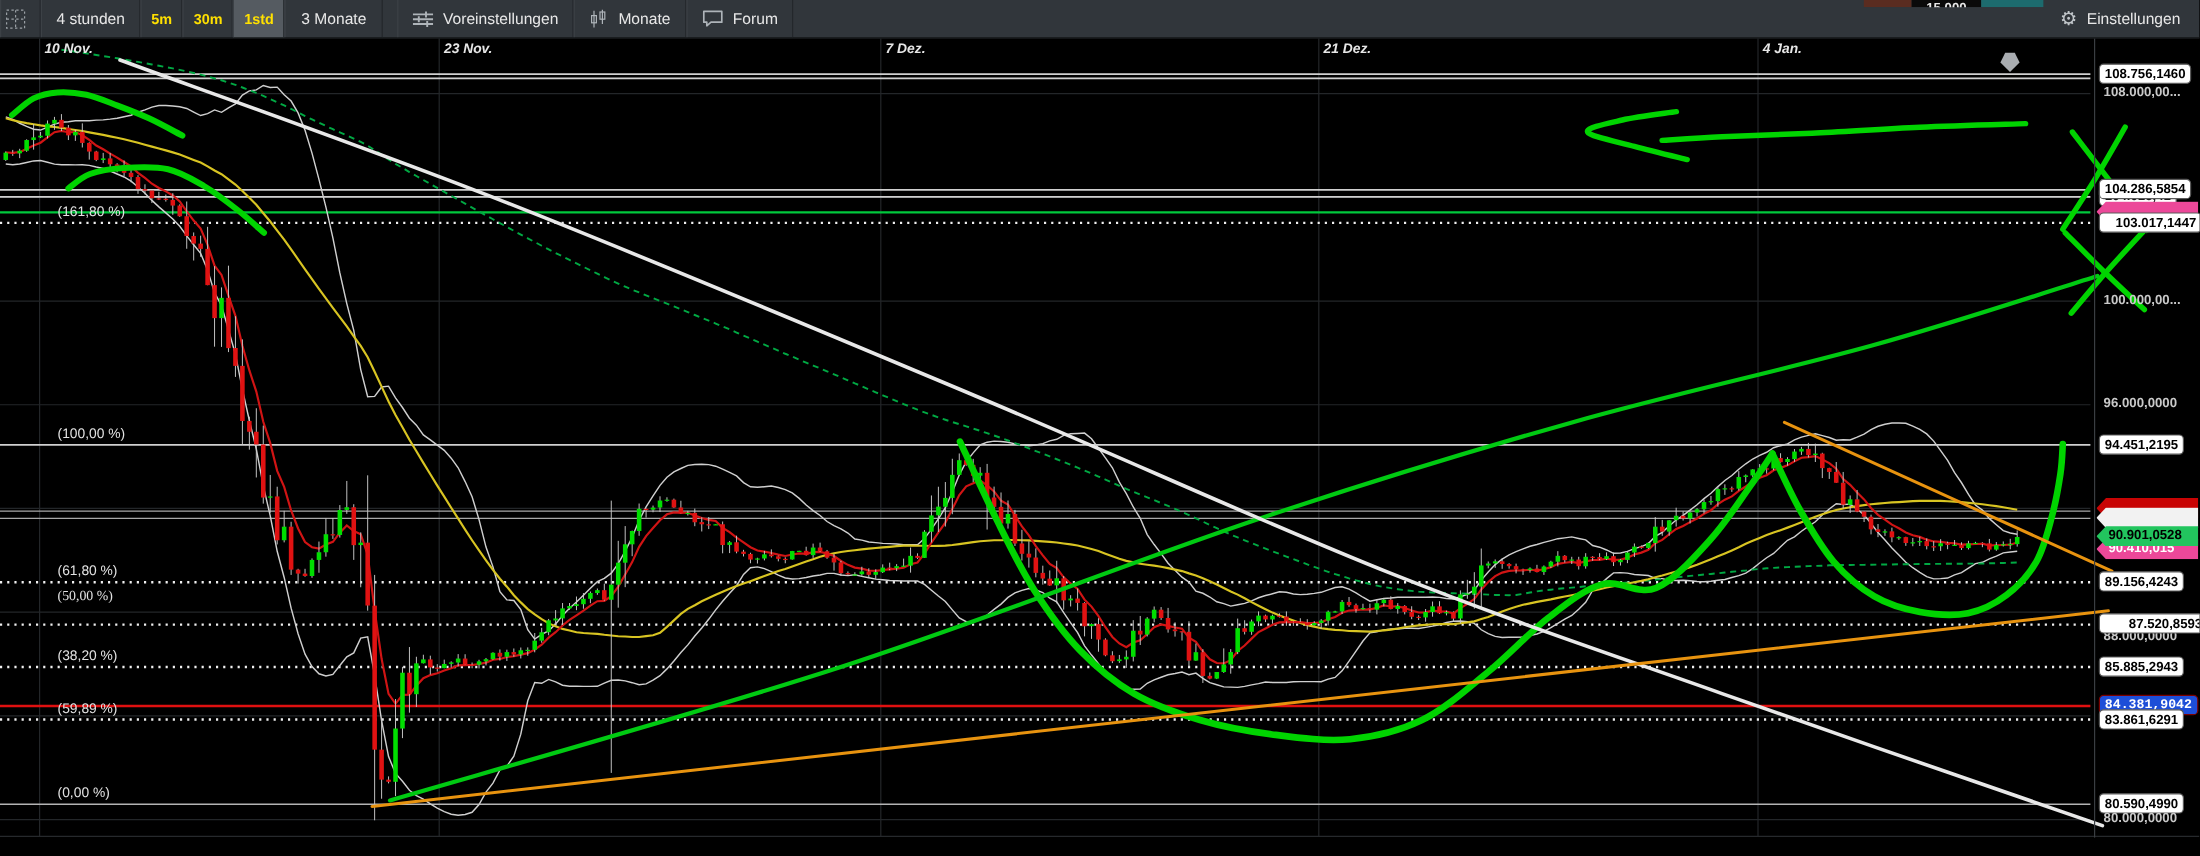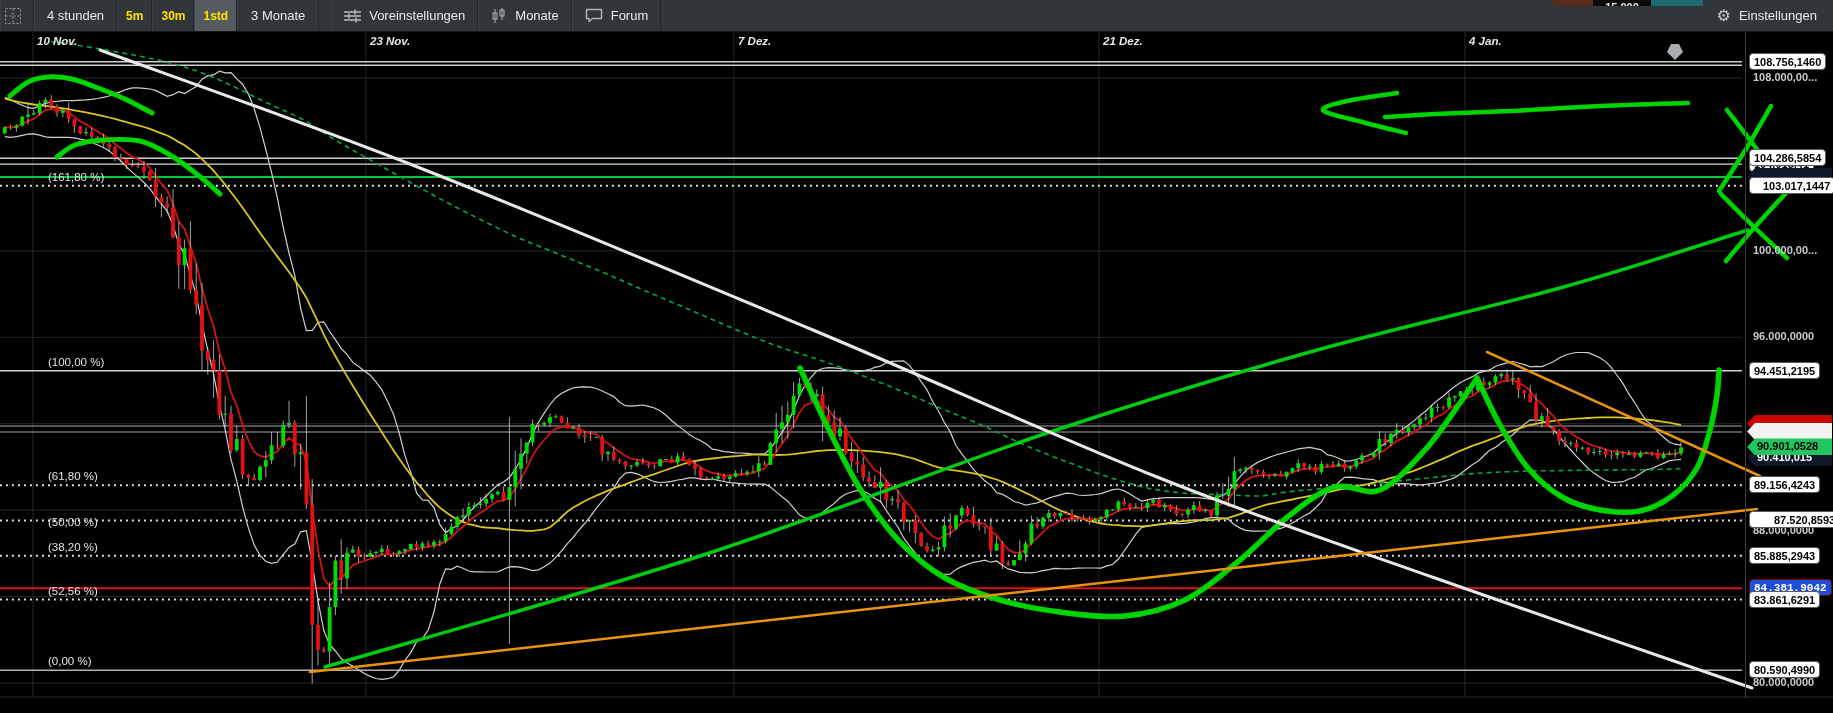--- a/index.html
+++ b/index.html
@@ -47,21 +47,21 @@
   .ax-pill { position:absolute; left:3px; background:#fff; color:#000;
              font-size:11px; font-weight:bold; line-height:15px; height:17px;
              padding:1px 4px 0 4px; border:1px solid #5a5a5a; border-radius:4px;
              white-space:nowrap; }
   .ax-pill.red { background:#1d4ed8; color:#fff; border-color:#7a0000;font-family:Liberation Mono, monospace; }
   .ax-tag { position:absolute; left:1px; height:17px; line-height:16px;
             font-size:11px; font-weight:bold; padding:0 4px 0 10px;
             clip-path:polygon(0 50%, 8px 0, 100% 0, 100% 100%, 8px 100%);
             white-space:nowrap; min-width:85px; }
   .ax-tag.yellow { background:#22c55e; color:#000; }
-  .ax-tag.green  { background:#0f172a; color:#fff; }
+  .ax-tag.green  { background:#ec4899; color:#fff; }
   .ax-tag.redt   { background:#c80404; color:#fff; }
   .ax-tag.white  { background:#f2f2f2; color:#000; }
 </style>
 </head>
 <body>
 
 <div id="stage">
 
   <div id="top-remnant">
     <div class="rm-a"></div>
@@ -781,23 +781,23 @@
       <span class="date-label" style="left: 37px;">10 Nov.</span>
       <span class="date-label" style="left: 370px;">23 Nov.</span>
       <span class="date-label" style="left: 738px;">7 Dez.</span>
       <span class="date-label" style="left: 1103px;">21 Dez.</span>
       <span class="date-label" style="left: 1469px;">4 Jan.</span>
     </div>
   <div id="fib-labels">
       <span class="fib-label" style="left: 48px; top: 170.665px;">(161,80 %)</span>
       <span class="fib-label" style="left: 48px; top: 355.749px;">(100,00 %)</span>
       <span class="fib-label" style="left: 48px; top: 470.153px; text-align: right;">(61,80 %)</span>
-      <span class="fib-label" style="left: 48px; top: 516px;">(50,00 %)</span>
+      <span class="fib-label" style="left: 48px; top: 491px; font-family: Liberation Serif, serif;">(50,00 %)</span>
       <span class="fib-label" style="left: 48px; top: 540.832px;">(38,20 %)</span>
-      <span class="fib-label" style="left: 48px; top: 584.558px;">(52,56 %)</span>
+      <span class="fib-label" style="left: 48px; top: 584.558px;">(59,89 %)</span>
       <span class="fib-label" style="left: 48px; top: 655.237px;">(0,00 %)</span>
     </div>
   <div id="price-axis">
       <div class="ax-pill" style="top: 20.662px;">108.756,1460</div>
       <div class="ax-plain" style="top: 39px;">108.000,00...</div>
       <div class="ax-pill" style="top: 123.095px;">104.015,41</div>
       <div class="ax-pill" style="top: 117.236px;">104.286,5854</div>
       <div class="ax-tag green" style="top: 135.96px;"></div>
       <div class="ax-pill" style="top: 144.665px; padding-left: 13px;">103.017,1447</div>
       <div class="ax-plain" style="top: 211.856px;">100.000,00...</div>

